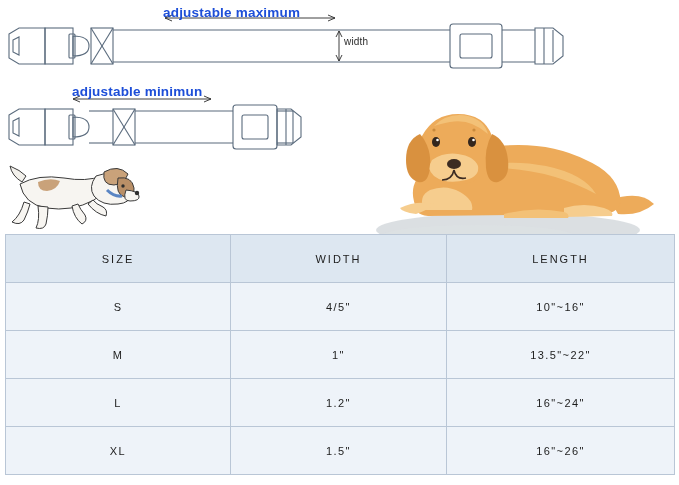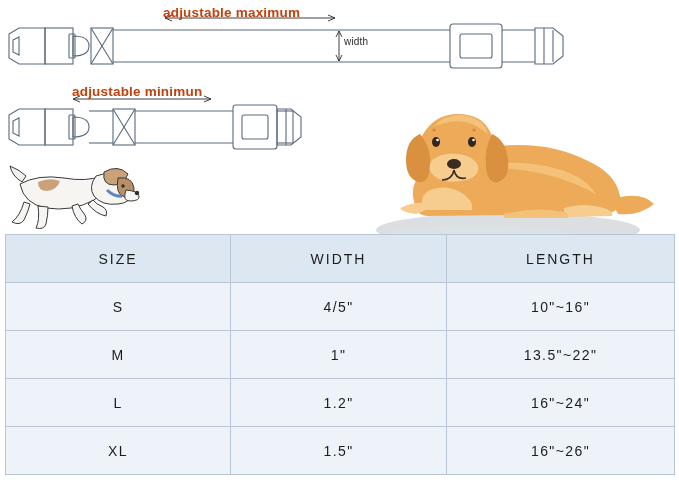--- a/index.html
+++ b/index.html
@@ -23,21 +23,21 @@
   
   .diagram {
     position: absolute;
   }
   .diagram svg { display: block; }
 
   .dim-label {
     position: absolute;
     font-weight: bold;
     font-size: 13.5px;
-    color: #c2410c;
+    color: #1d4ed8;
     letter-spacing: 0.2px;
     white-space: nowrap;
   }
   #label-max { left: 163px; top: 5px; }
   #label-min { left: 72px; top: 84px; }
   #label-width {
     left: 344px; top: 36px;
     font-weight: normal;
     font-size: 10px;
     color: #2b2b2b;
@@ -50,21 +50,21 @@
     top: 234px;
     width: 669px;
     border-collapse: collapse;
     table-layout: fixed;
   }
   .size-table td {
     border: 1px solid #b9c6d6;
     height: 45px;
     text-align: center;
     vertical-align: middle;
-    font-size: 14px;
+    font-size: 11px;
     color: #1d1d1d;
     letter-spacing: 1.4px;
     background: #eef3f9;
   }
   .size-table tr.header td {
     background: #dde7f1;
     letter-spacing: 2px;
   }
   .size-table col.c1 { width: 225px; }
   .size-table col.c2 { width: 216px; }

